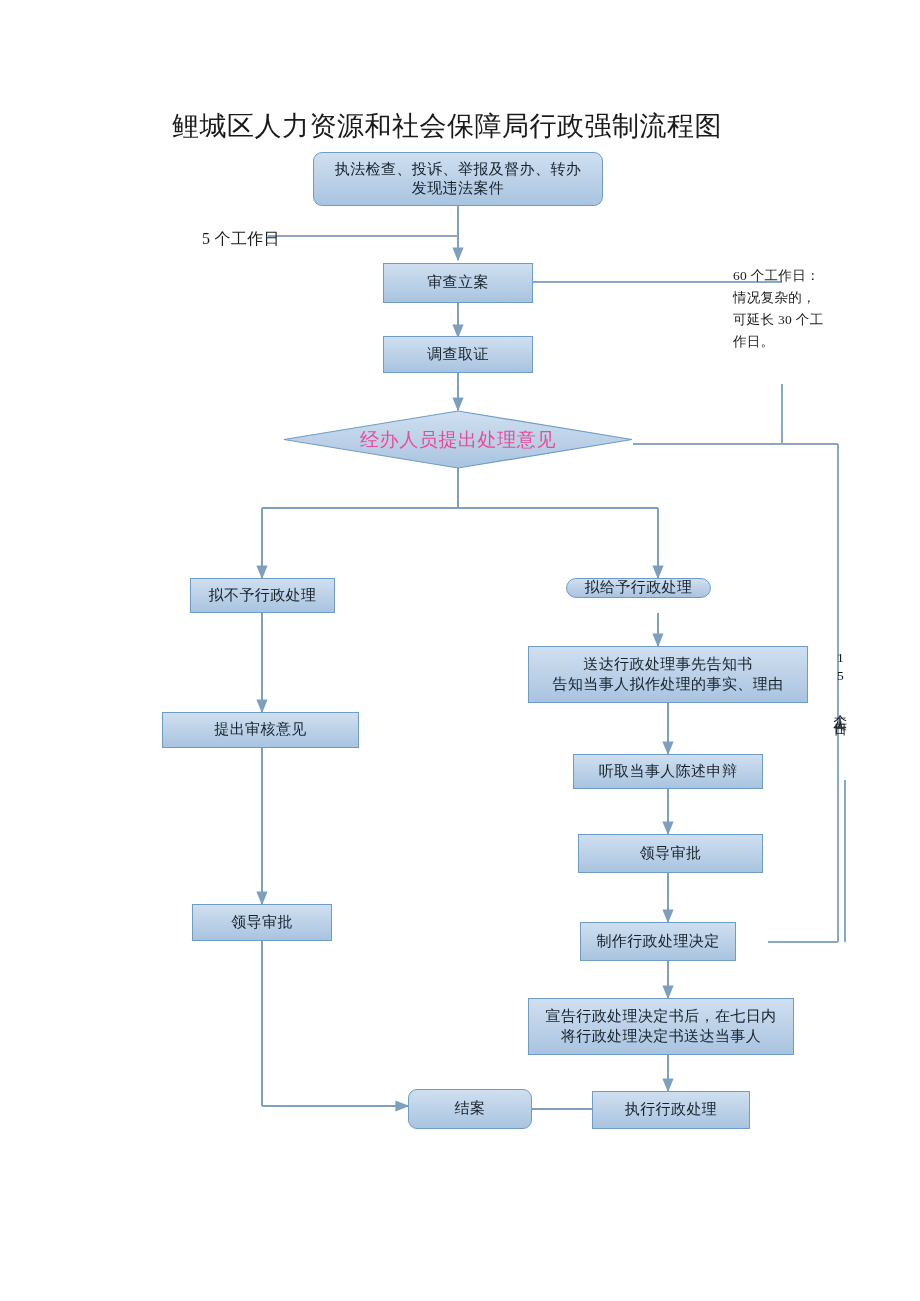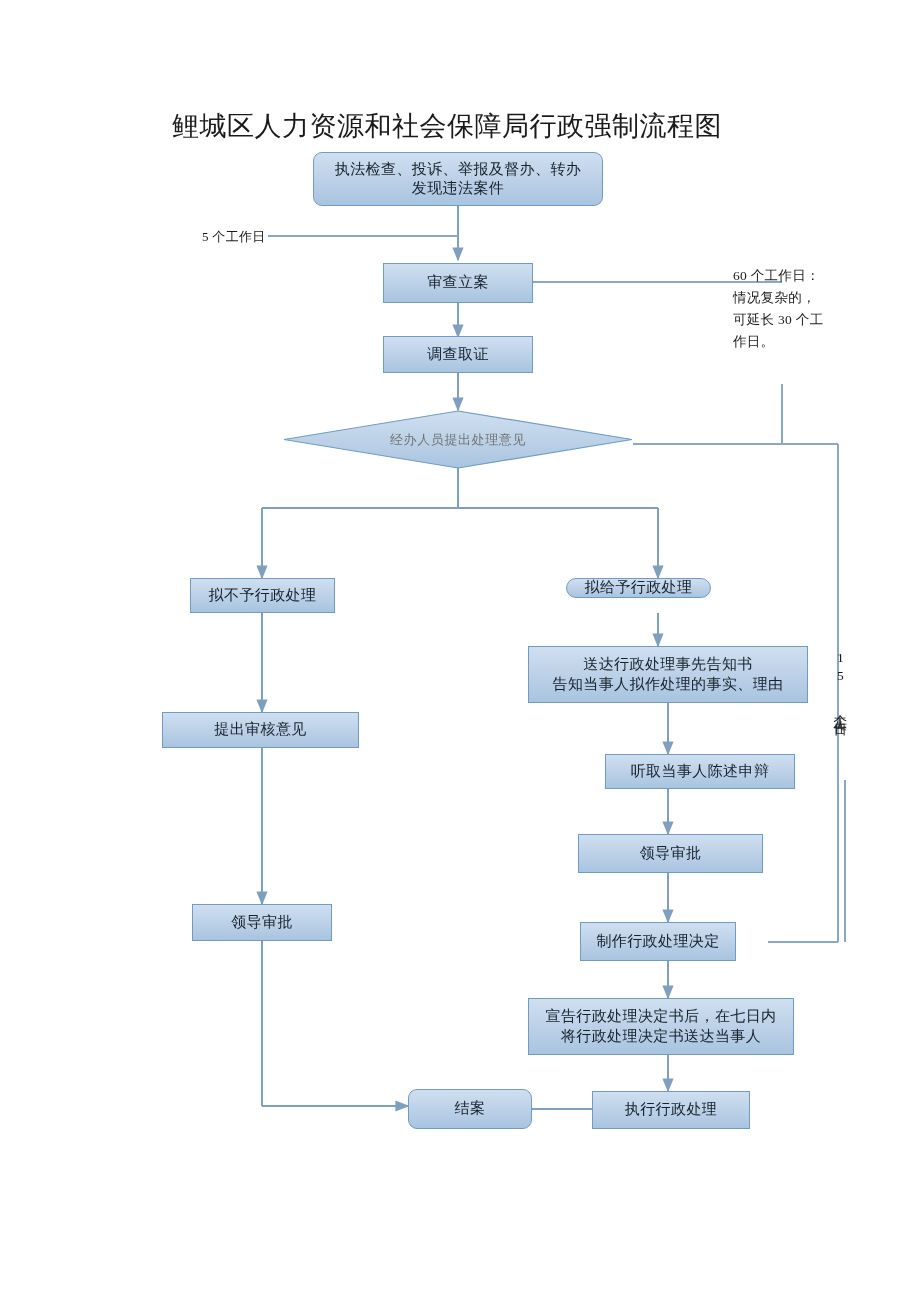--- a/index.html
+++ b/index.html
@@ -68,36 +68,36 @@
   }
   .diamond-label {
     position: absolute;
     left: 0;
     top: 0;
     width: 100%;
     height: 100%;
     display: flex;
     align-items: center;
     justify-content: center;
-    font-size: 13px;
-    color: #737373;
+    font-size: 19px;
+    color: #ec4899;
     letter-spacing: 0.6px;
     font-family: "Liberation Serif", "DejaVu Serif", serif;
   }
   .note {
     position: absolute;
     font-size: 13.5px;
     color: #1a1a1a;
     line-height: 1.62;
     font-family: "Liberation Serif", "DejaVu Serif", serif;
     white-space: pre-line;
     letter-spacing: 0.3px;
   }
   .note.left-note {
-    font-size: 13px;
+    font-size: 16px;
     white-space: nowrap;
   }
   .note.vertical-note {
     writing-mode: vertical-rl;
     text-orientation: upright;
     line-height: 1.1;
     letter-spacing: 3px;
     font-size: 13.5px;
     white-space: nowrap;
   }
@@ -199,21 +199,21 @@
 
   <div class="node" style="left:162px; top:712px; width:197px; height:36px;">
     <span class="txt">提出审核意见</span>
   </div>
 
   <div class="node" style="left:528px; top:646px; width:280px; height:57px;">
     <span class="txt">送达行政处理事先告知书
 告知当事人拟作处理的事实、理由</span>
   </div>
 
-  <div class="node" style="left:573px; top:754px; width:190px; height:35px;margin-left:32px;">
+  <div class="node" style="left:573px; top:754px; width:190px; height:35px;">
     <span class="txt">听取当事人陈述申辩</span>
   </div>
 
   <div class="node" style="left:578px; top:834px; width:185px; height:39px;">
     <span class="txt">领导审批</span>
   </div>
 
   <div class="node" style="left:192px; top:904px; width:140px; height:37px;">
     <span class="txt">领导审批</span>
   </div>

